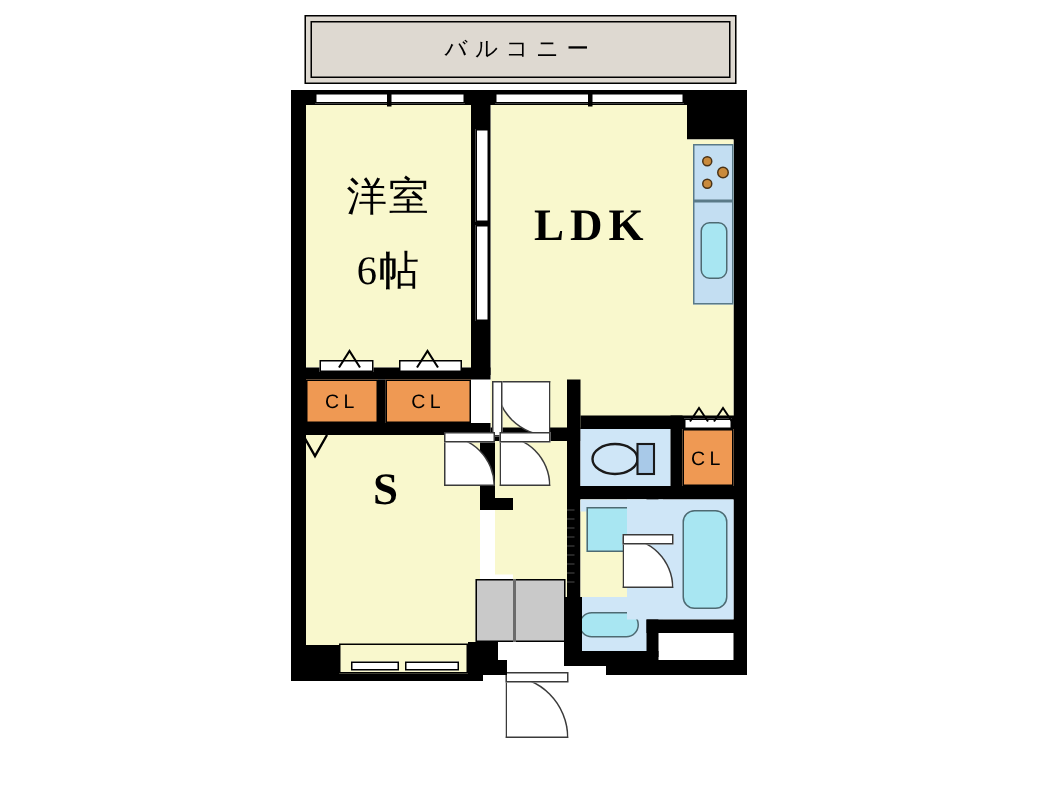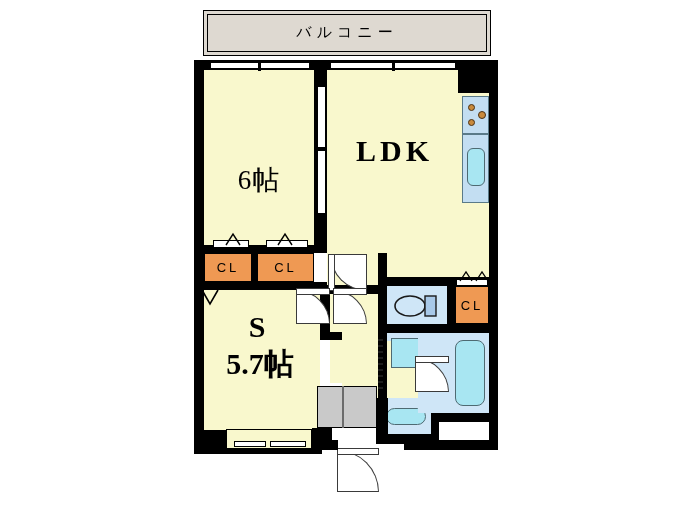--- a/index.html
+++ b/index.html
@@ -59,20 +59,21 @@
   <div class="abs wall" style="left:194px;top:428px;width:128px;height:22px;"></div>
   <div class="abs wall" style="left:194px;top:440px;width:128px;height:14px;"></div>
 
   <div class="abs wall" style="left:489px;top:60px;width:9px;height:225px;"></div>
 
   <div class="abs wall" style="left:489px;top:285px;width:9px;height:165px;"></div>
 
   <div class="abs wall" style="left:404px;top:440px;width:94px;height:10px;"></div>
 
   <div class="abs room" style="left:204px;top:70px;width:110px;height:175px;"></div>
+  <div class="label lbl-room" style="left:204px;top:115px;width:110px;height:32px;">洋室</div>
   <div class="label lbl-room" style="left:204px;top:164px;width:110px;height:32px;">6帖</div>
 
   <div class="abs room" style="left:327px;top:70px;width:131px;height:215px;"></div>
   <div class="abs room" style="left:458px;top:93px;width:31px;height:192px;"></div>
   <div class="label lbl-room-b" style="left:327px;top:133px;width:135px;height:36px;">LDK</div>
 
   <div class="abs wall" style="left:314px;top:60px;width:13px;height:190px;"></div>
 
   <div class="pane" style="left:317px;top:86px;width:7px;height:60px;"></div>
   <div class="pane" style="left:317px;top:150px;width:7px;height:62px;"></div>
@@ -101,21 +102,20 @@
   <div class="abs white" style="left:213px;top:240px;width:36px;height:8px;border:1px solid #000;"></div>
   <div class="abs white" style="left:266px;top:240px;width:42px;height:8px;border:1px solid #000;"></div>
   <svg class="abs" style="left:204px;top:232px;width:120px;height:14px;" viewBox="0 0 120 14">
     <polyline points="22,13 29,2 36,13" fill="none" stroke="#000" stroke-width="1.4"></polyline>
     <polyline points="74,13 81,2 88,13" fill="none" stroke="#000" stroke-width="1.4"></polyline>
   </svg>
 
   <div class="abs room" style="left:204px;top:290px;width:116px;height:140px;"></div>
   <div class="abs room" style="left:204px;top:368px;width:116px;height:62px;"></div>
   <div class="label lbl-room-b" style="left:204px;top:310px;width:110px;height:34px;">S</div>
-  <div class="label lbl-room-b" style="left:200px;top:347px;width:120px;height:34px;letter-spacing:0px;">5.7帖</div>
 
   <svg class="abs" style="left:200px;top:289px;width:20px;height:18px;" viewBox="0 0 20 18">
     <polyline points="2,1 10,15 18,1" fill="none" stroke="#000" stroke-width="1.6"></polyline>
   </svg>
 
   <div class="abs" style="left:226px;top:429px;width:86px;height:20px;background:#f9f8cd;border:1.4px solid #000;"></div>
   <div class="abs white" style="left:234px;top:441px;width:32px;height:6px;border:1px solid #000;"></div>
   <div class="abs white" style="left:270px;top:441px;width:36px;height:6px;border:1px solid #000;"></div>
 
   <div class="abs wall" style="left:320px;top:290px;width:10px;height:48px;"></div>

